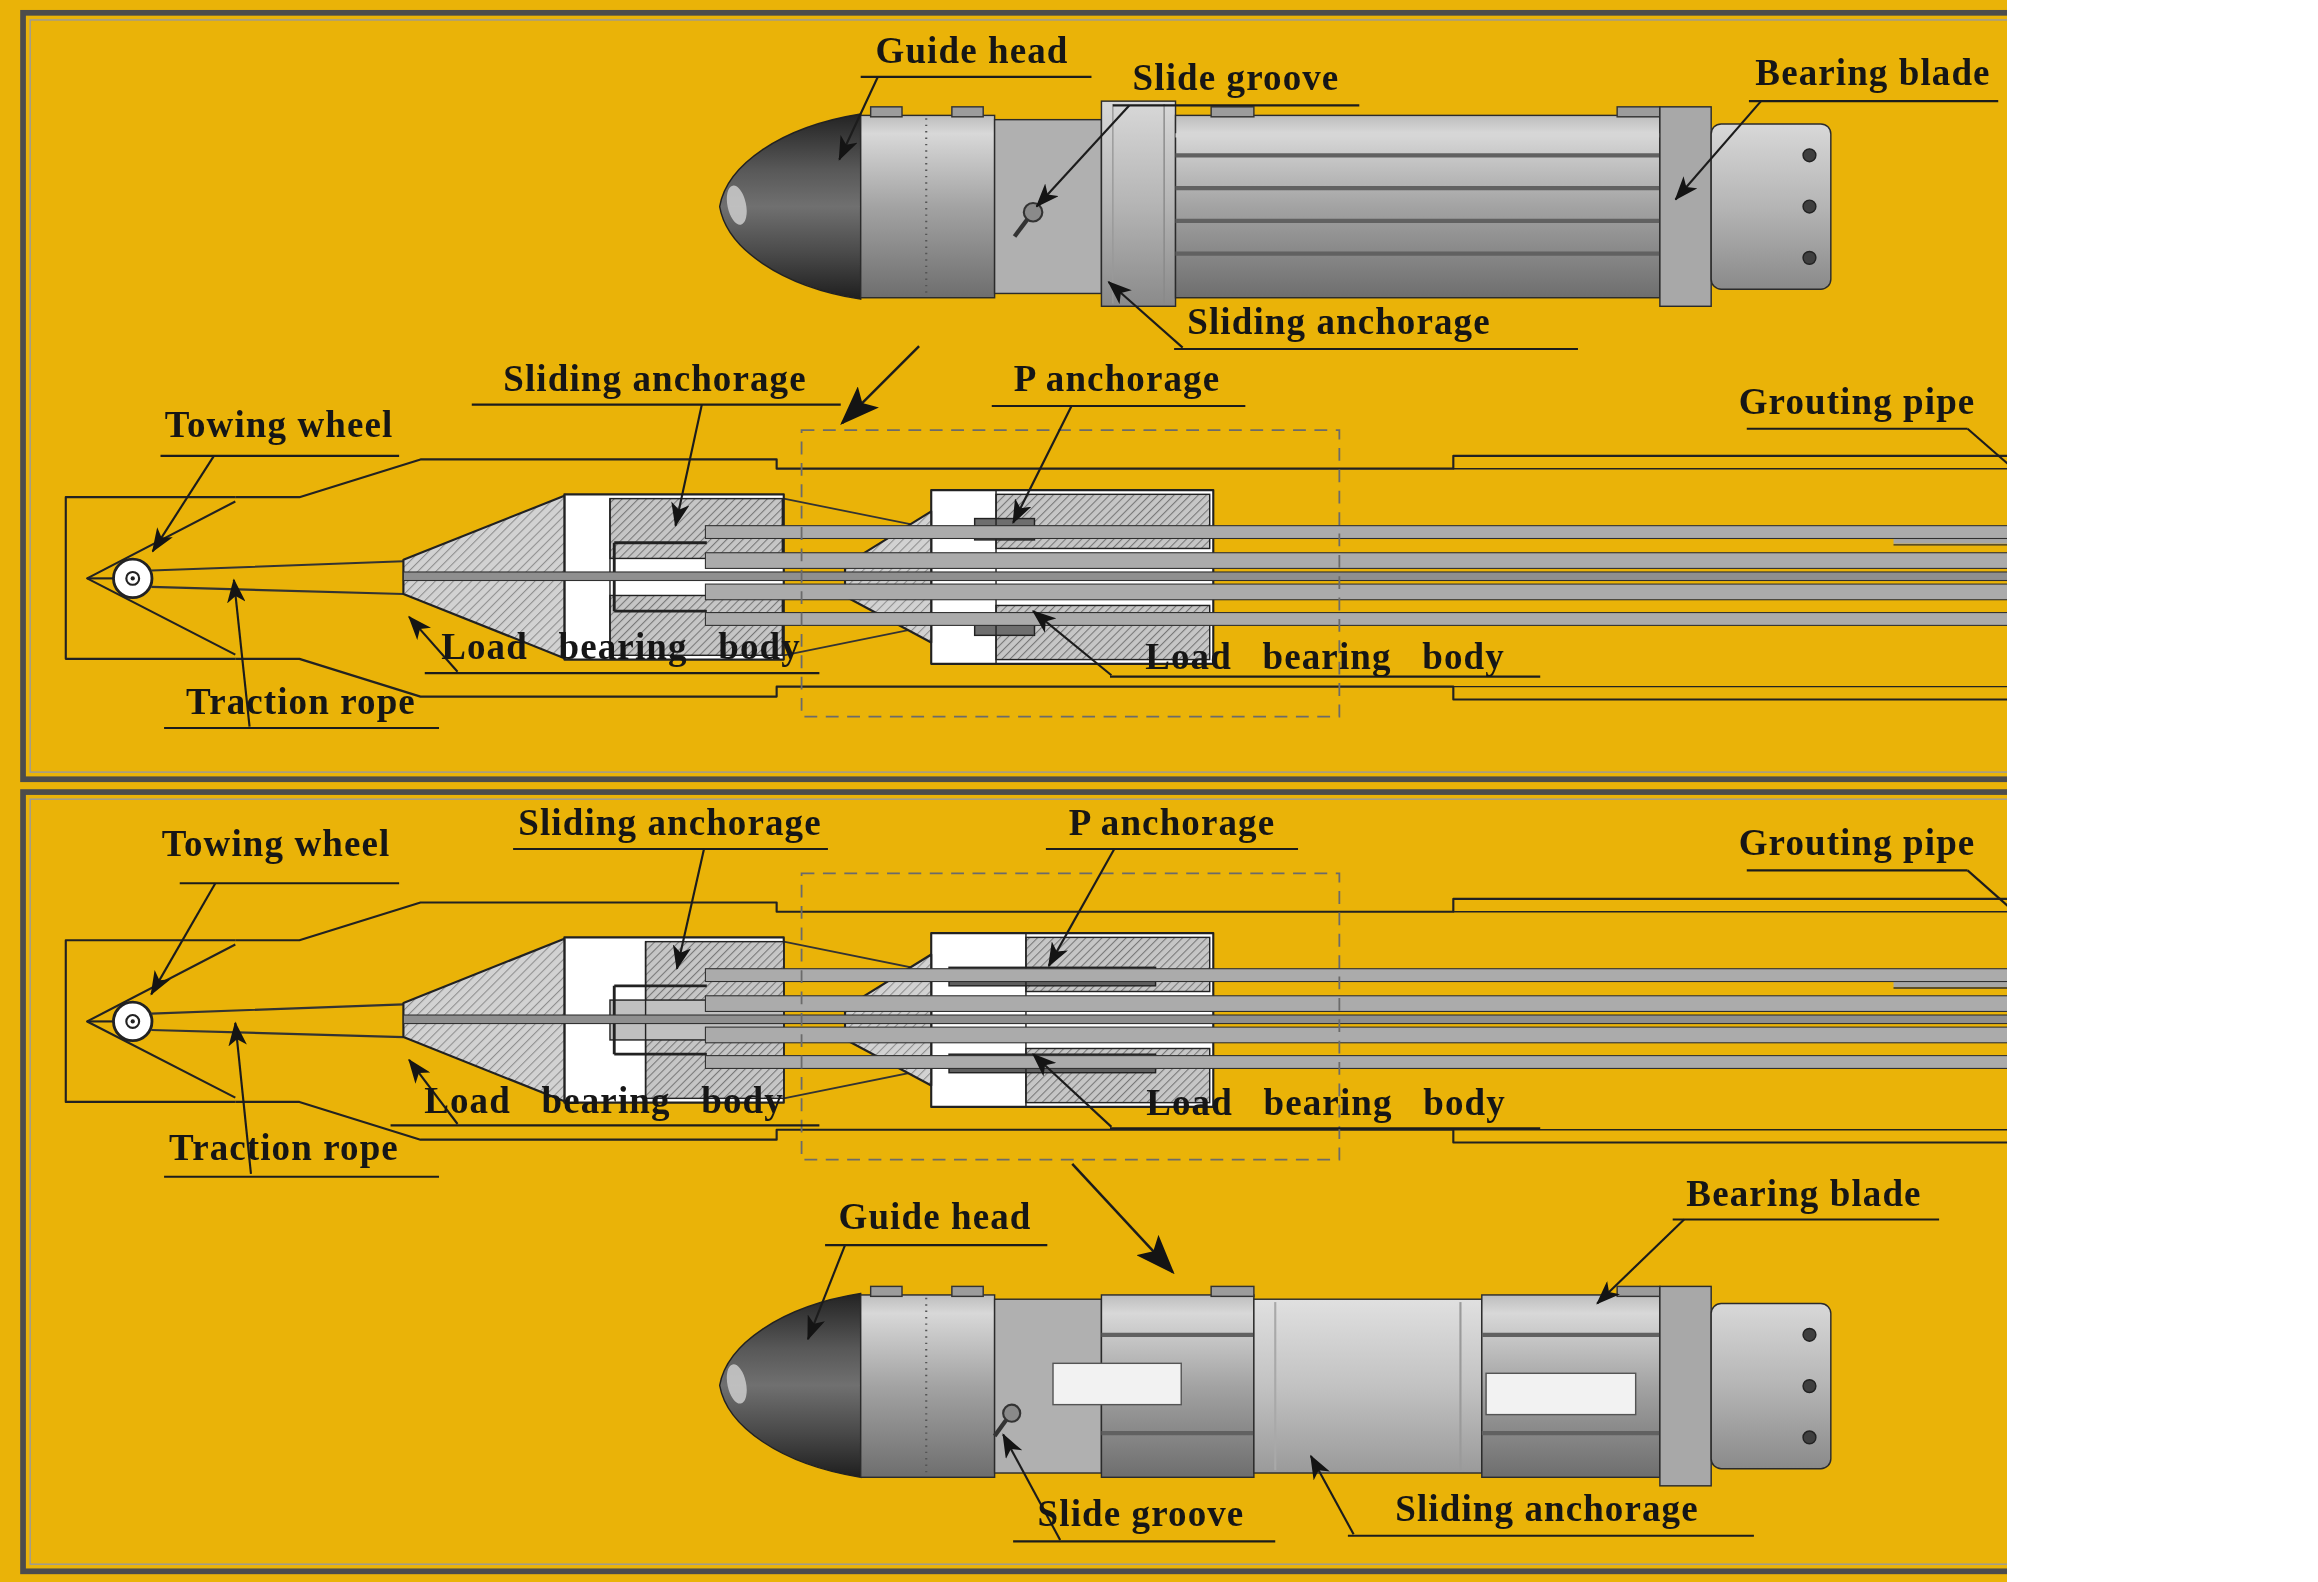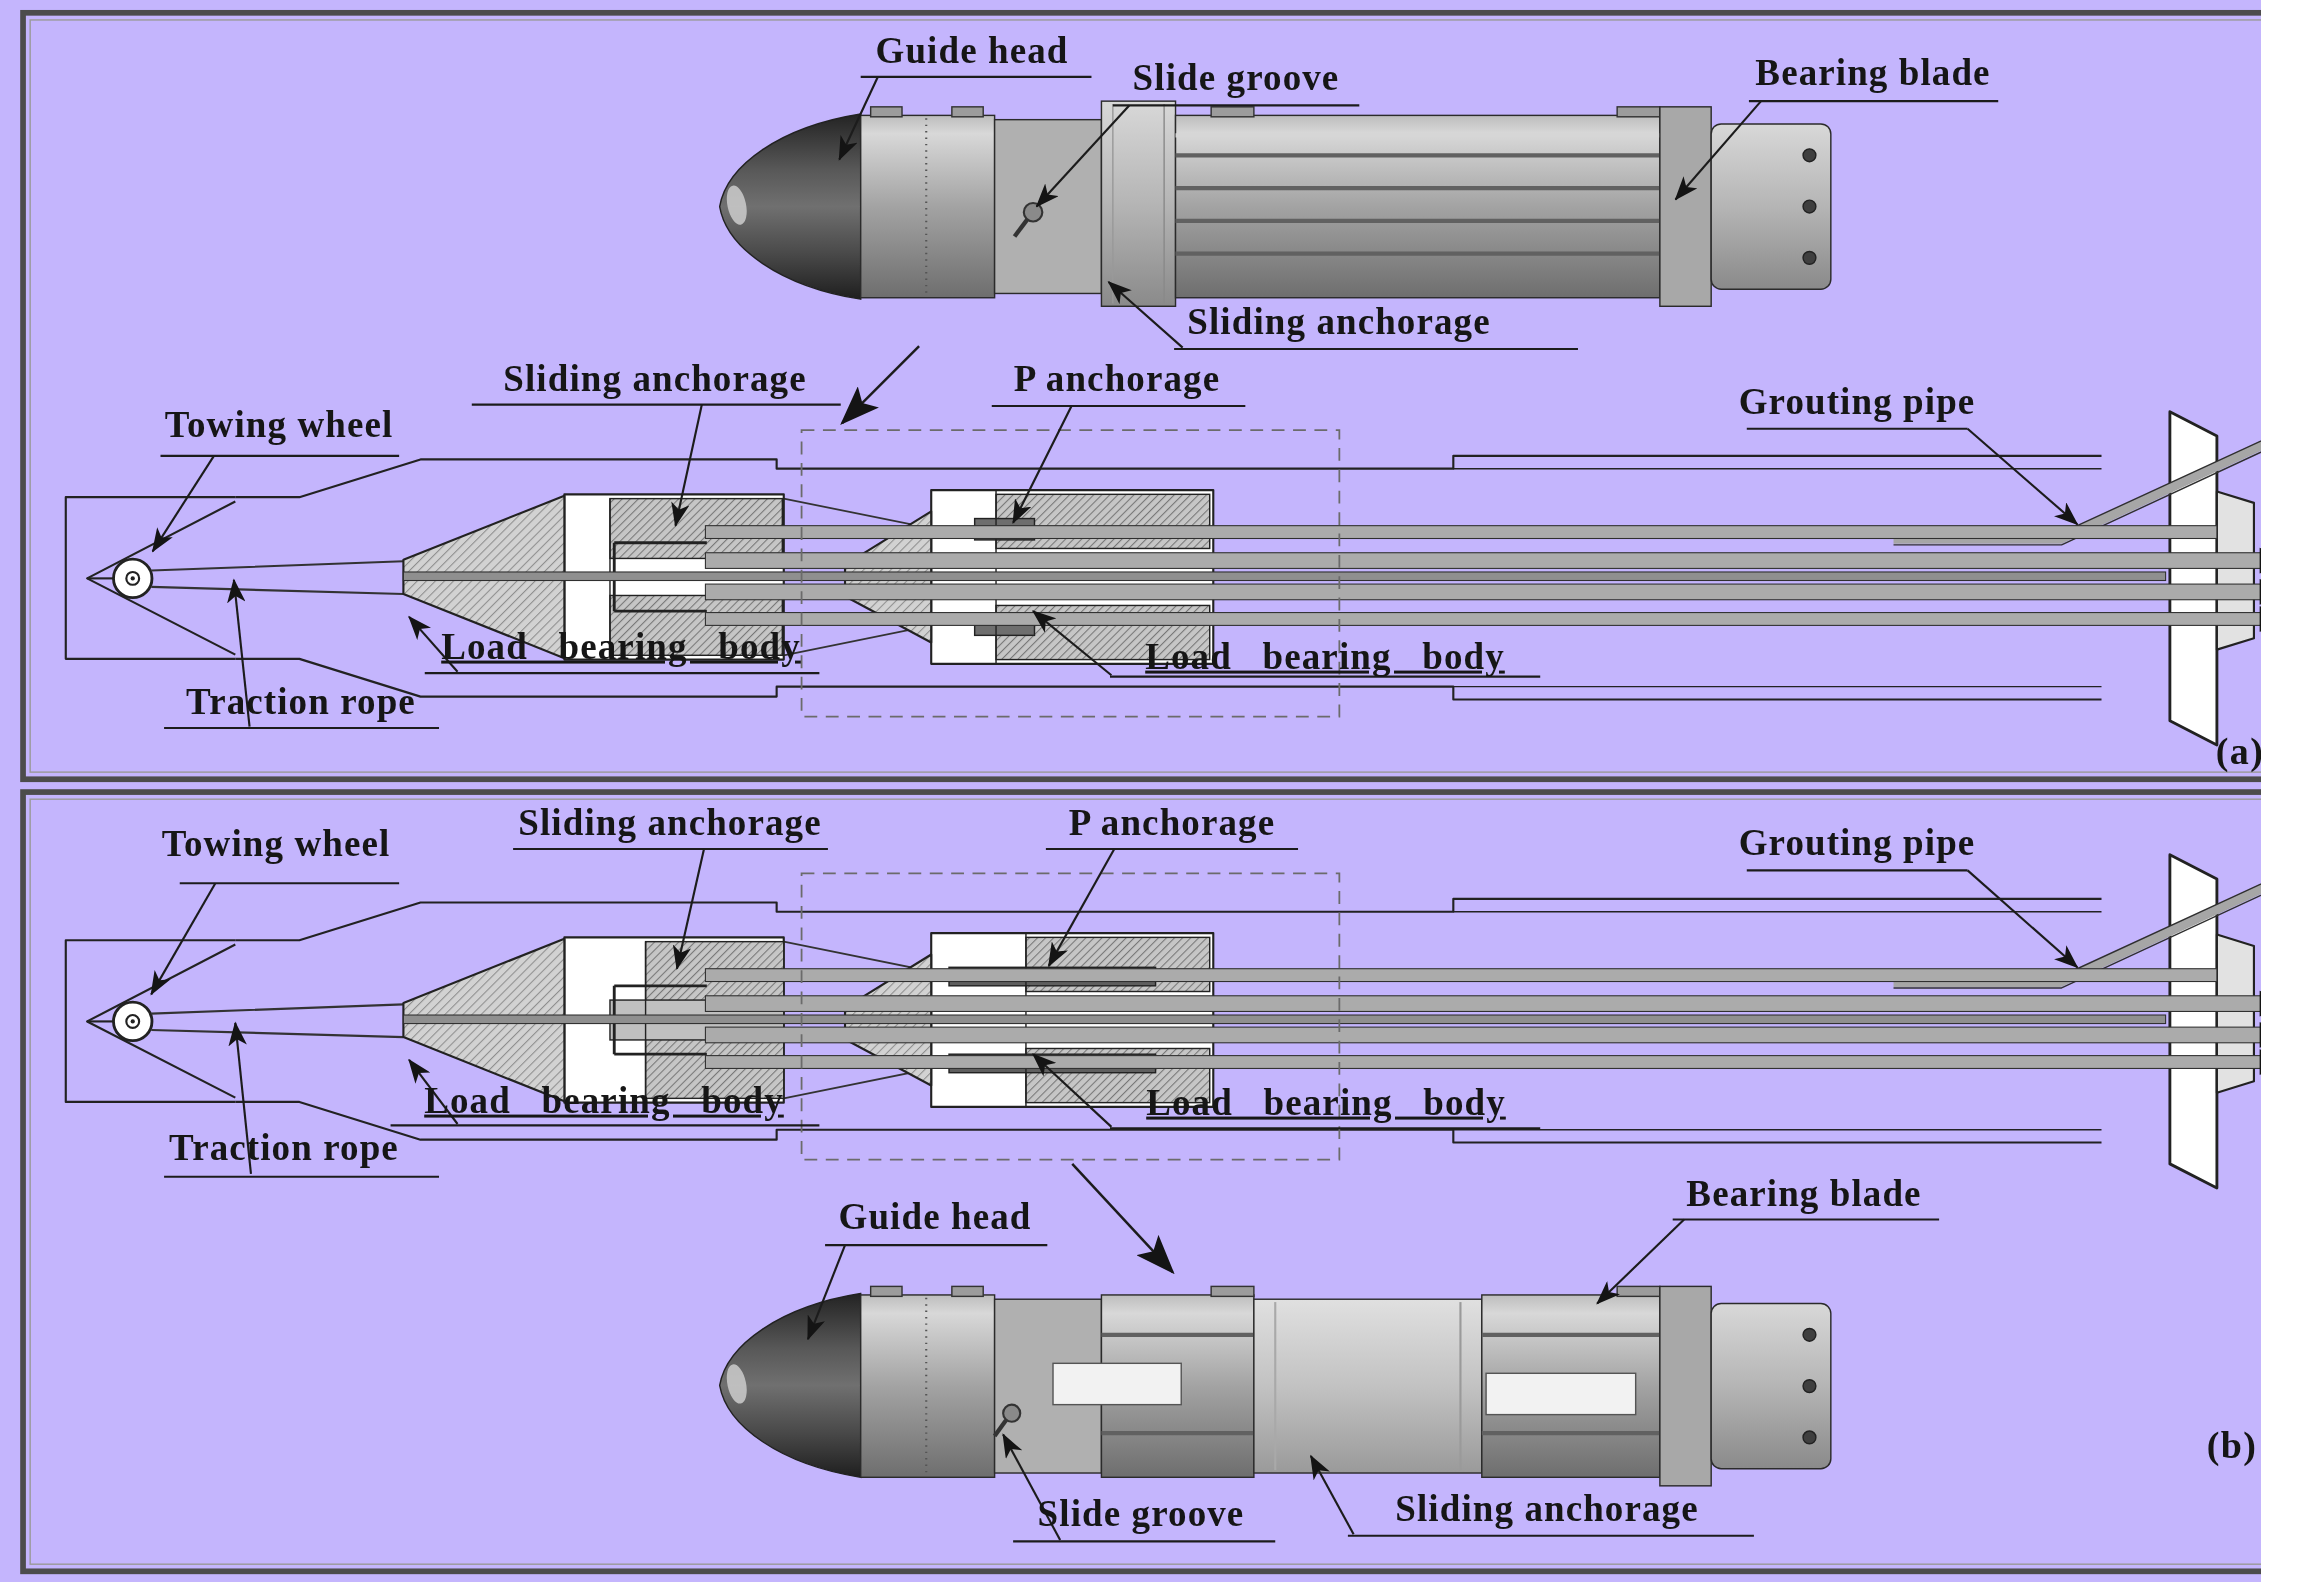--- a/index.html
+++ b/index.html
@@ -1,22 +1,22 @@
 <!DOCTYPE html>
 <html style="font-size:11.4px"><head>
 <meta charset="utf-8">
 <style>
   html,body{margin:0;padding:0;background:#ffffff;}
-  #stage{position:relative;width:2261px;height:1582px;background:#c4b5fd;
+  #stage{position:relative;width:2007px;height:1582px;background:#eab308;
          font-family:"Liberation Serif",serif;overflow:hidden;}
   #artwork{position:absolute;left:0;top:0;}
   .lbl{position:absolute;transform:translate(-50%,-50%);
        font-weight:700;font-size:37px;line-height:1.05;color:#161616;
        white-space:nowrap;letter-spacing:1.1px;}
-  .lbl.wide{word-spacing:0.55em;text-decoration:underline;}
+  .lbl.wide{word-spacing:0.55em;}
   .lbl.tag{font-size:38px;letter-spacing:1.4px;}
 </style>
 </head>
 <body>
 
 <div id="stage">
 
 <svg id="artwork" width="2319" height="1582" viewBox="0 0 3255 2221">
   <defs>
     <linearGradient id="gCone" x1="0" y1="0" x2="0" y2="1">

